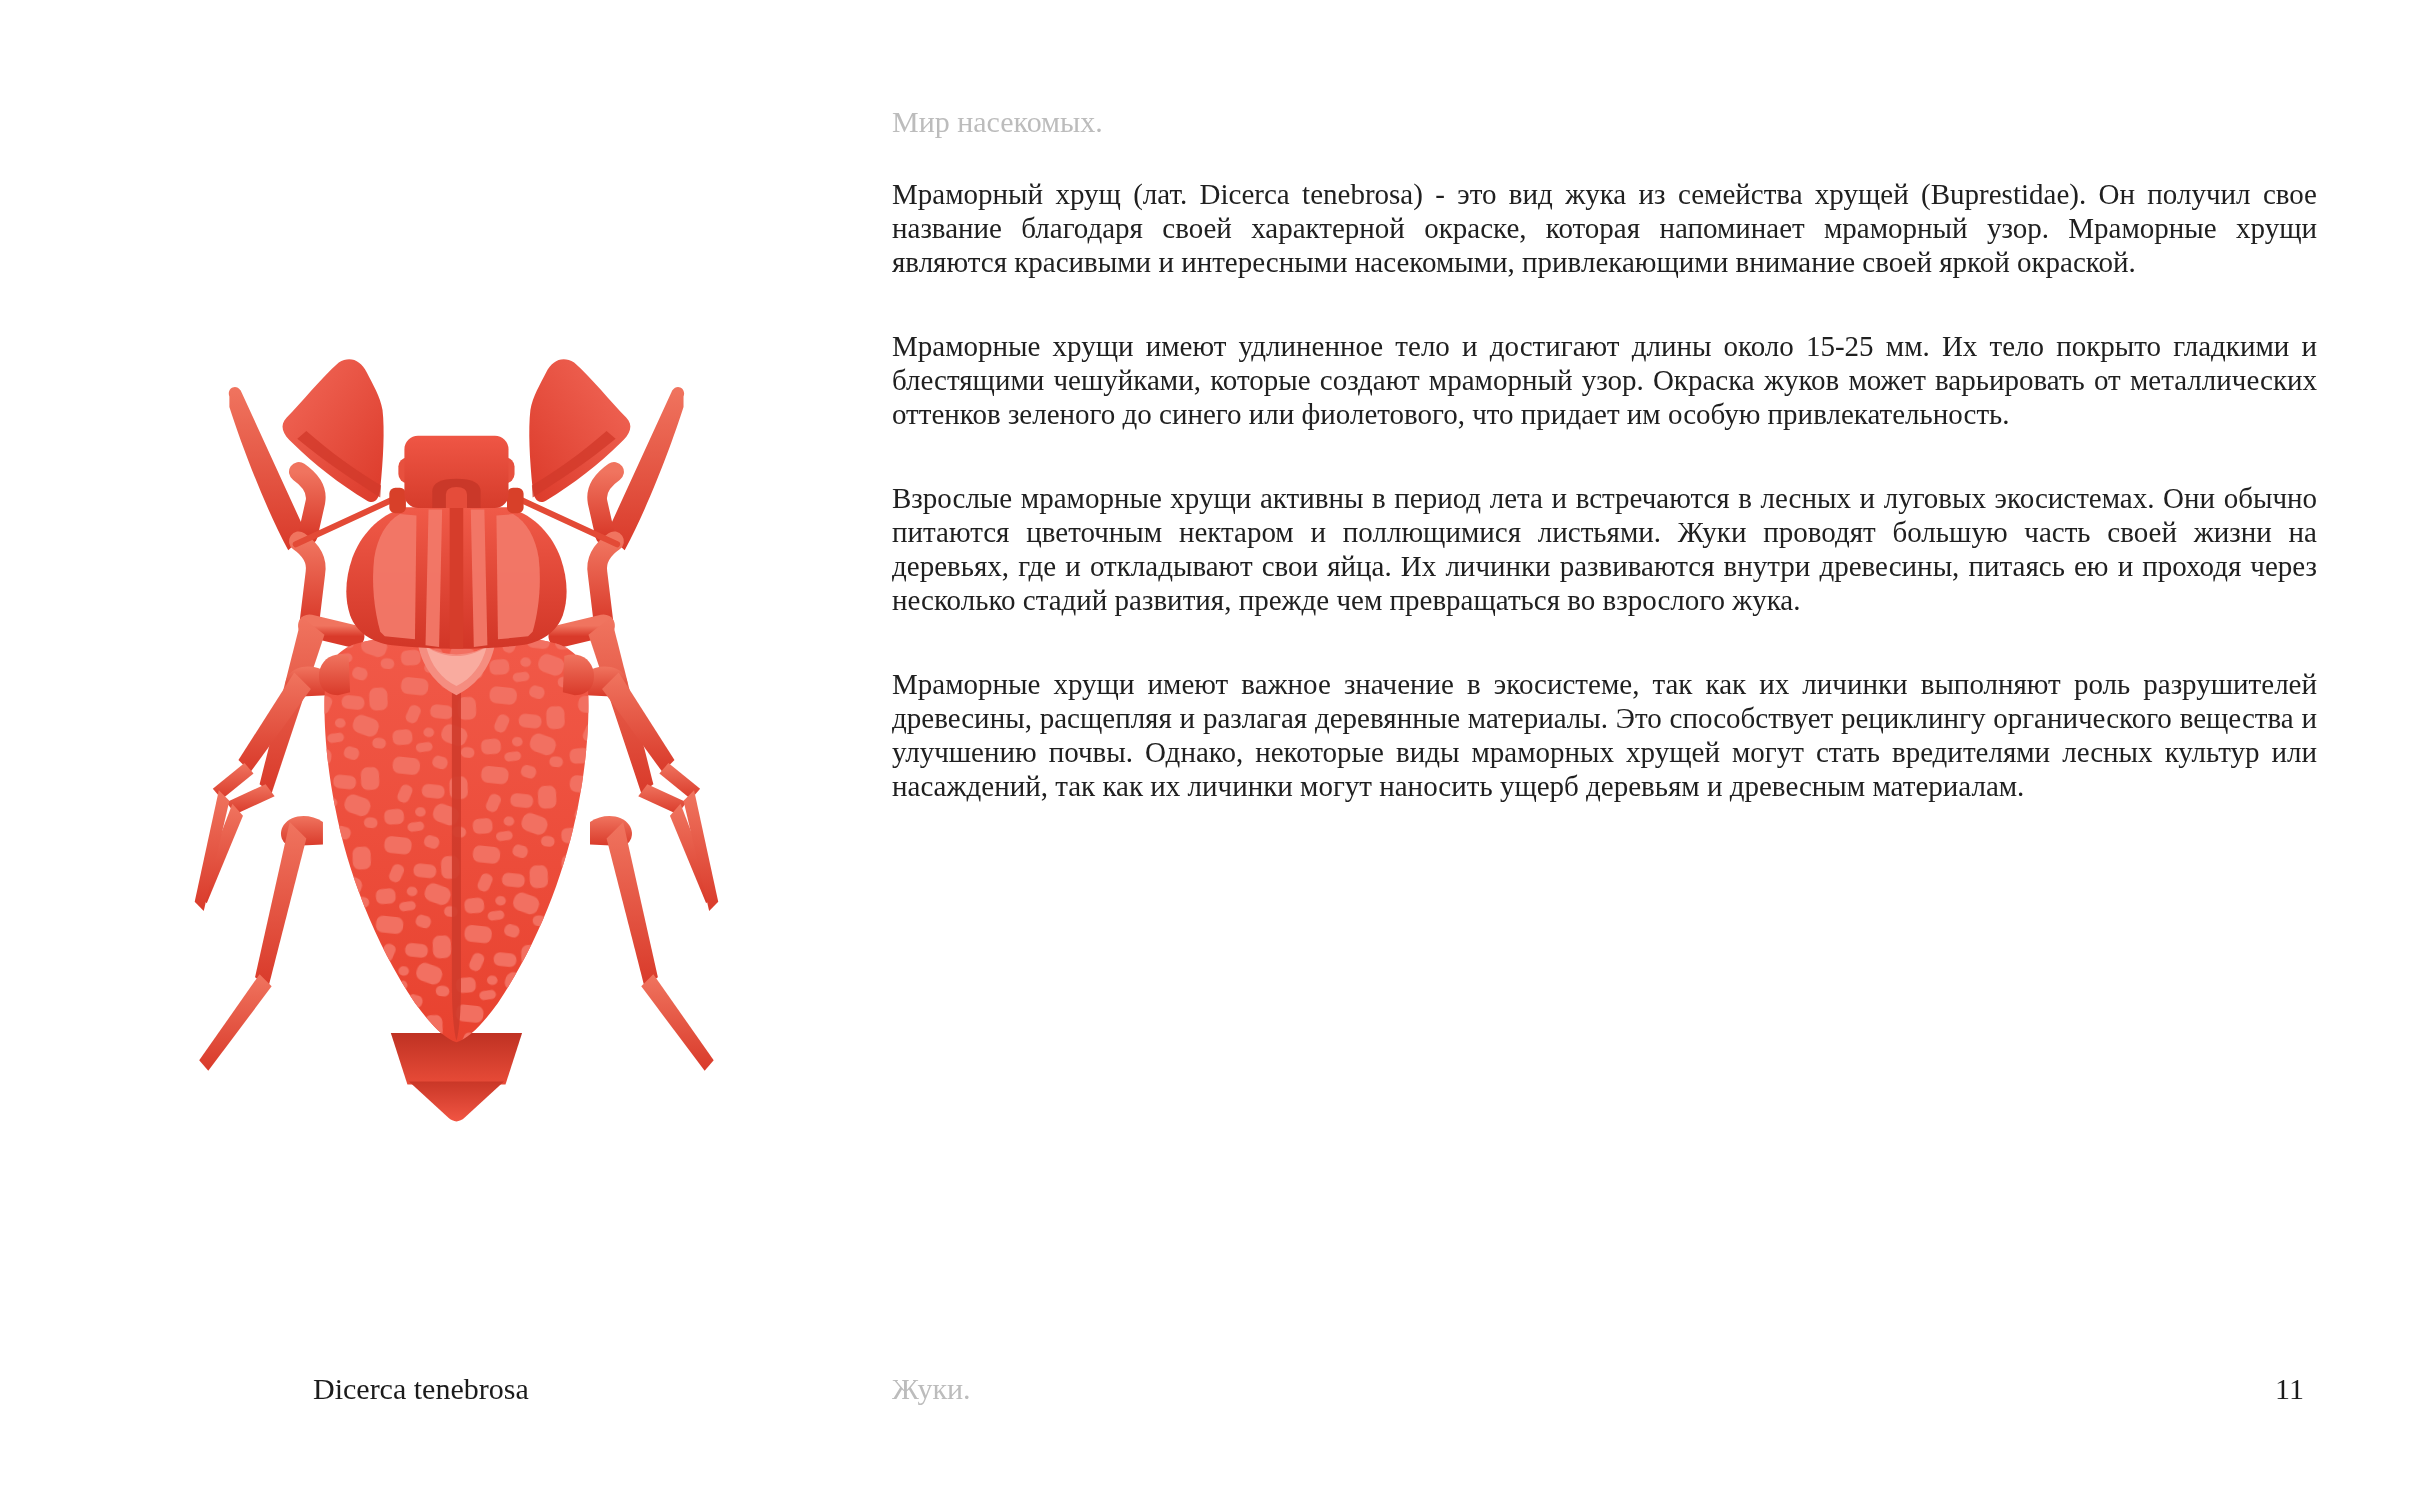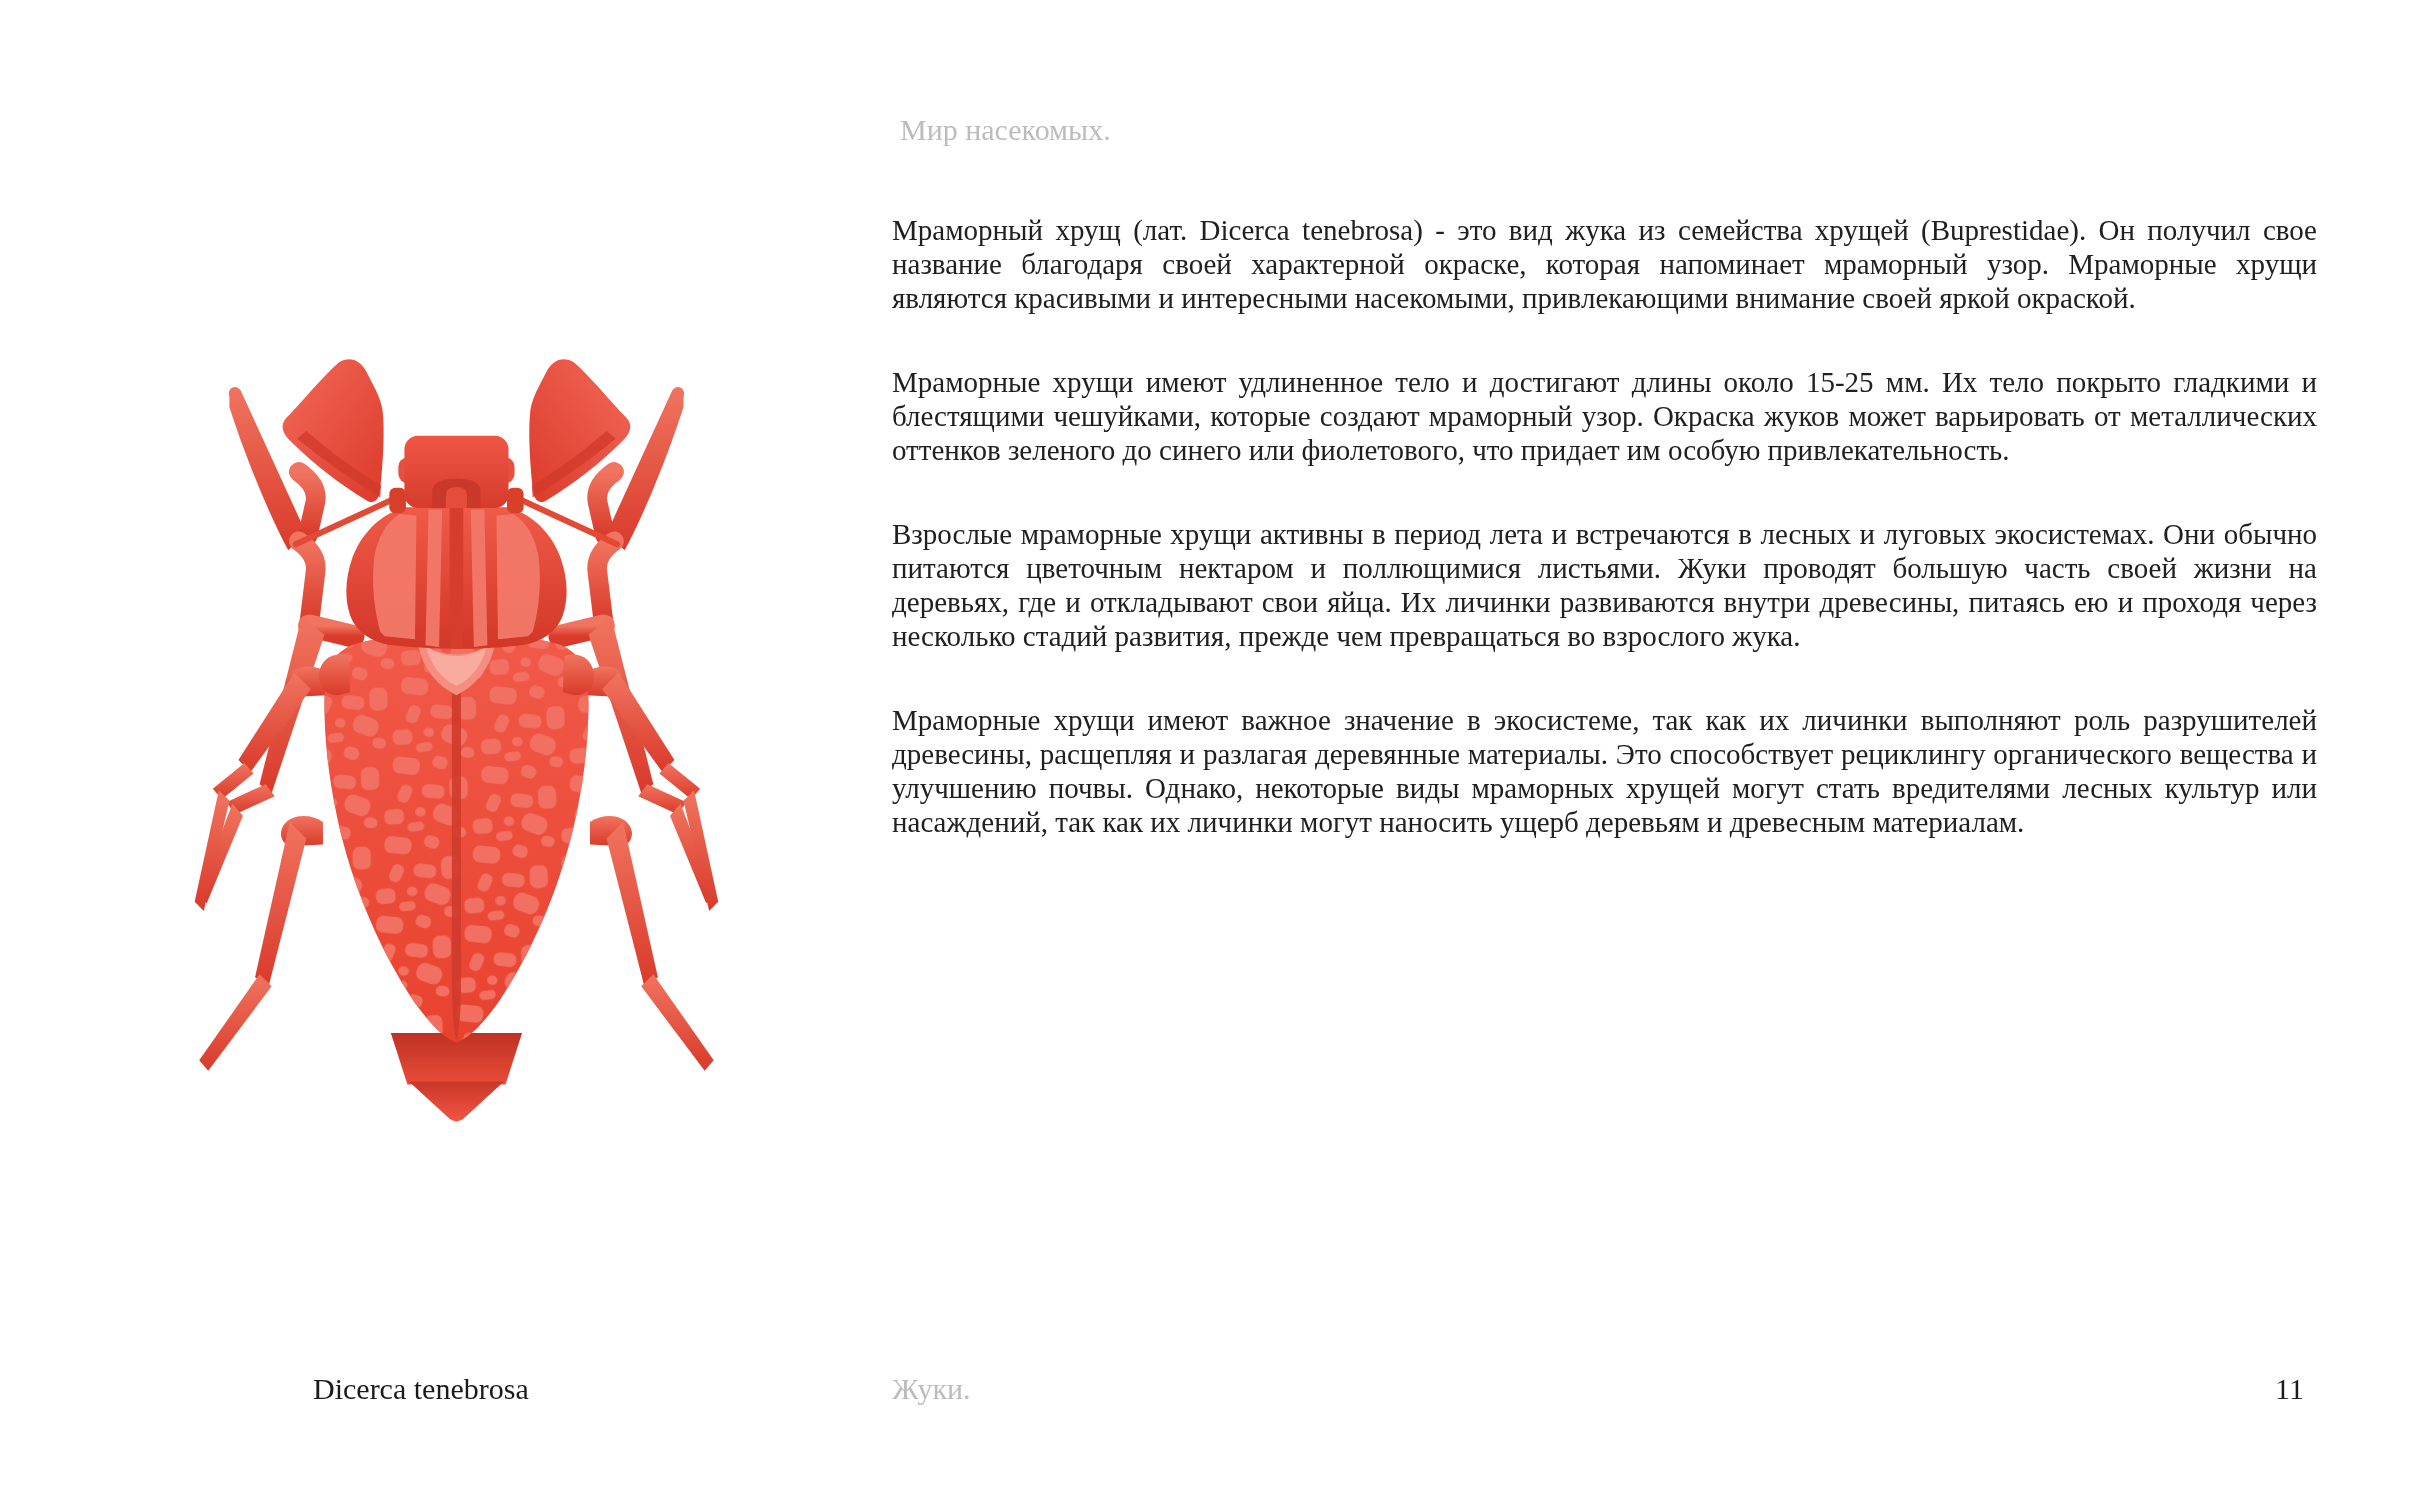--- a/index.html
+++ b/index.html
@@ -23,32 +23,32 @@
   
   .content {
     position: absolute;
     left: 892px; top: 104px;
     width: 1425px;
   }
   .kicker {
     font-size: 30px;
     line-height: 36px;
     color: #bcbcbc;
-    margin: 8px;
+    margin: 0;
     font-weight: normal;
   }
   .title {
     font-style: italic;
     font-weight: normal;
     font-size: 44px;
     line-height: 51px;
     color: #161616;
     margin: 54px 0 0 0;
   }
-  .paragraphs { margin-top: 65px; }
+  .paragraphs { margin-top: 37px; }
   .para {
     font-size: 29px;
     line-height: 34px;
     text-align: justify;
     text-align-last: left;
     margin: 0 0 50px 0;
     color: #202020;
   }
 
   

